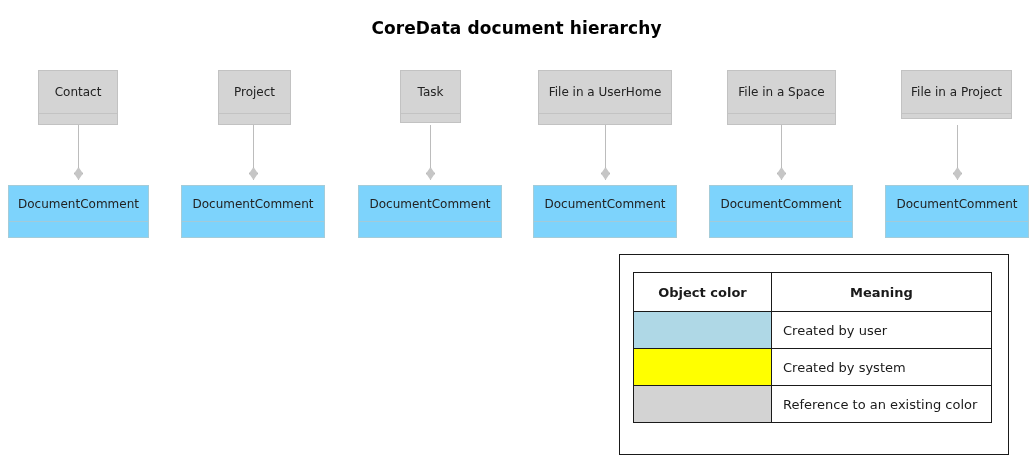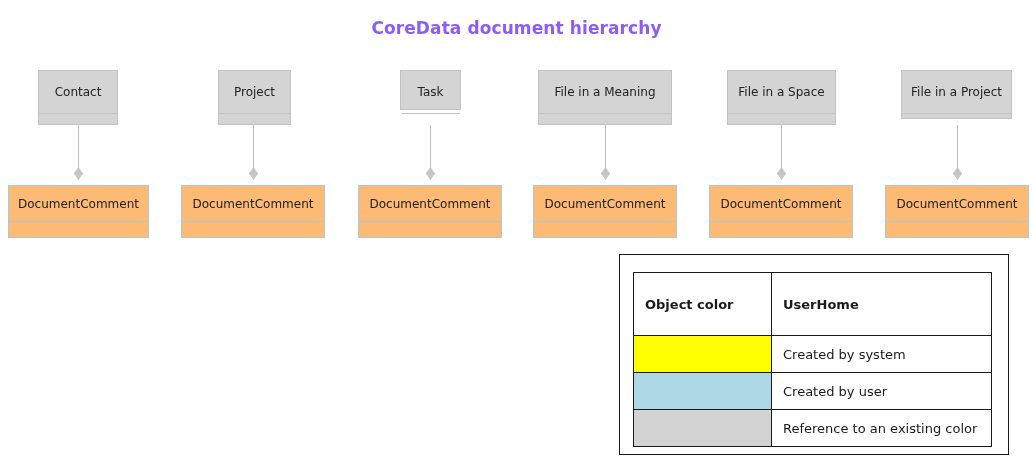--- a/index.html
+++ b/index.html
@@ -24,38 +24,38 @@
 
   
   .diagram-title {
     position: absolute;
     left: 0;
     top: 18px;
     width: 1033px;
     text-align: center;
     font-size: 17px;
     font-weight: bold;
-    color: #8b5cf6;
+    color: #000000;
     letter-spacing: 0.1px;
   }
 
   
   .uml-box {
     position: absolute;
     box-sizing: border-box;
     border: 1px solid #c0c0c0;
     display: flex;
     flex-direction: column;
   }
   .uml-box.gray {
     background: #d4d4d4;
     border-color: #c2c2c2;
   }
   .uml-box.blue {
-    background: #fdba74;
+    background: #7dd3fc;
     border-color: #a4ccd9;
     text-align: right;
   }
   .uml-title {
     flex: 0 0 auto;
     display: flex;
     align-items: center;
     justify-content: center;
     font-size: 12px;
     color: #222222;
@@ -102,22 +102,22 @@
   }
   .legend-table td, .legend-table th {
     border: 1px solid #1a1a1a;
     padding: 0;
     margin: 0;
   }
   .legend-table th {
     font-size: 13px;
     font-weight: bold;
     color: #1a1a1a;
-    text-align: left;
-    padding: 16px 11px;
+    text-align: center;
+    padding: 4px 11px;
     height: 30px;
     vertical-align: middle;
   }
   .legend-table td.meaning-cell {
     font-size: 13px;
     color: #1a1a1a;
     text-align: left;
     padding: 0 11px;
     height: 36px;
     vertical-align: middle;
@@ -151,33 +151,33 @@
     <div class="uml-title">Project</div>
     <div class="uml-attrs"></div>
   </div>
   <div class="connector" style="left:253px; top:125px; height:45px;"></div>
   <div class="diamond" style="left:249px; top:167px;"></div>
   <div class="uml-box blue" style="left:181px; top:185px; width:144px; height:53px;">
     <div class="uml-title">DocumentComment</div>
     <div class="uml-attrs"></div>
   </div>
 
-  <div class="uml-box gray" style="left:400px; top:70px; width:61px; height:40px;">
+  <div class="uml-box gray" style="left:400px; top:70px; width:61px; height:53px;">
     <div class="uml-title">Task</div>
     <div class="uml-attrs"></div>
   </div>
   <div class="connector" style="left:430px; top:125px; height:45px;"></div>
   <div class="diamond" style="left:426px; top:167px;"></div>
   <div class="uml-box blue" style="left:358px; top:185px; width:144px; height:53px;">
     <div class="uml-title">DocumentComment</div>
     <div class="uml-attrs"></div>
   </div>
 
   <div class="uml-box gray" style="left:538px; top:70px; width:134px; height:55px;">
-    <div class="uml-title">File in a Meaning</div>
+    <div class="uml-title">File in a UserHome</div>
     <div class="uml-attrs"></div>
   </div>
   <div class="connector" style="left:605px; top:125px; height:45px;"></div>
   <div class="diamond" style="left:601px; top:167px;"></div>
   <div class="uml-box blue" style="left:533px; top:185px; width:144px; height:53px;">
     <div class="uml-title">DocumentComment</div>
     <div class="uml-attrs"></div>
   </div>
 
   <div class="uml-box gray" style="left:727px; top:70px; width:109px; height:55px;align-items:flex-end;">
@@ -201,32 +201,32 @@
     <div class="uml-title">DocumentComment</div>
     <div class="uml-attrs"></div>
   </div>
 
   <div class="legend-frame" style="left:619px; top:254px; width:390px; height:201px;"></div>
 
   <table class="legend-table" style="left:633px; top:272px; width:359px;">
     <thead>
       <tr>
         <th class="swatch-head">Object color</th>
-        <th>UserHome</th>
+        <th>Meaning</th>
       </tr>
     </thead>
     <tbody>
       <tr>
+        <td class="swatch-cell" style="background:#afd8e6;"></td>
+        <td class="meaning-cell">Created by user</td>
+      </tr>
+      <tr>
         <td class="swatch-cell" style="background:#ffff00;"></td>
         <td class="meaning-cell">Created by system</td>
       </tr>
       <tr>
-        <td class="swatch-cell" style="background:#afd8e6;"></td>
-        <td class="meaning-cell">Created by user</td>
-      </tr>
-      <tr>
         <td class="swatch-cell" style="background:#d3d3d3;"></td>
         <td class="meaning-cell">Reference to an existing color</td>
       </tr>
     </tbody>
   </table>
 
 </div>
 
 </body></html>

